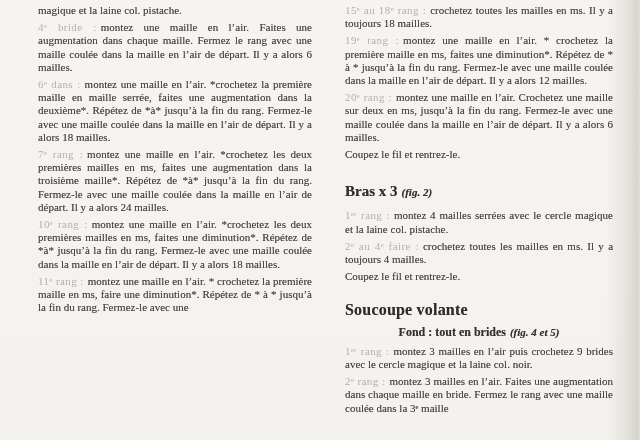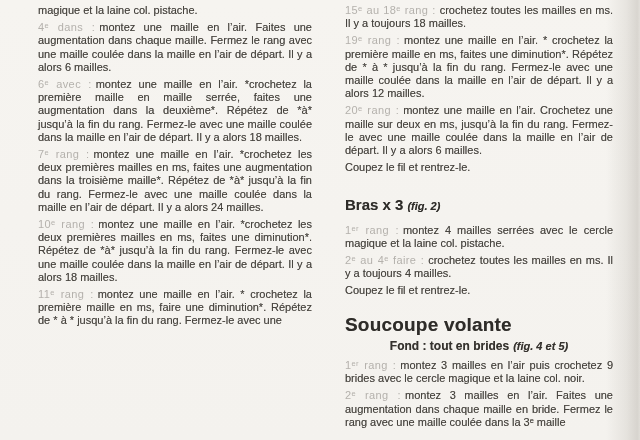--- a/index.html
+++ b/index.html
@@ -7,20 +7,21 @@
     width: 640px; height: 440px;
     background: #f5f3ef;
     font-family: "Liberation Sans", "DejaVu Sans", sans-serif;
     overflow: hidden;
   }
   .page {
     position: relative;
     width: 640px; height: 440px;
     background: linear-gradient(to bottom, #f6f4f0, #f4f2ee);
     overflow: hidden;
+    font-family: Liberation Serif, serif;
   }
   .col {
     position: absolute; top: 0;
     padding-top: 4px;
     font-size: 11px;
     line-height: 13.2px;
     color: #47443f;
     text-align: justify;
     text-shadow: 0 0 0.3px rgba(70,65,60,0.55);
   }
@@ -42,21 +43,21 @@
     text-align: left;
   }
   .h-bras .fig, .subhead .fig {
     font-style: italic;
     font-size: 11px;
     font-weight: bold;
     margin-left: 4px;
   }
   .h-soucoupe {
     margin: 20px 0 9px 0;
-    font-size: 19px;
+    font-size: 16px;
     font-weight: bold;
     letter-spacing: 0.2px;
     color: #2e2c29;
     text-align: left;
   }
   .subhead {
     margin: 0 0 6px 0;
     font-size: 12px;
     font-weight: bold;
     color: #35322e;
@@ -73,22 +74,22 @@
     pointer-events: none;
   }
 </style>
 </head>
 <body>
 
 <div class="page">
 
   <div class="col col-left">
     <p class="para"><span>magique et la laine col. pistache.</span></p>
-    <p class="para"><span class="rang">4ᵉ dans :</span><span>montez une maille en l’air. Faites une augmentation dans chaque maille. Fermez le rang avec une maille coulée dans la maille en l’air de départ. Il y a alors 6 mailles.</span></p>
-    <p class="para"><span class="rang">6ᵉ avec :</span><span>montez une maille en l’air. *crochetez la première maille en maille serrée, faites une augmentation dans la deuxième*. Répétez de *à* jusqu’à la fin du rang. Fermez-le avec une maille coulée dans la maille en l’air de départ. Il y a alors 18 mailles.</span></p>
+    <p class="para"><span class="rang">4ᵉ bride :</span><span>montez une maille en l’air. Faites une augmentation dans chaque maille. Fermez le rang avec une maille coulée dans la maille en l’air de départ. Il y a alors 6 mailles.</span></p>
+    <p class="para"><span class="rang">6ᵉ dans :</span><span>montez une maille en l’air. *crochetez la première maille en maille serrée, faites une augmentation dans la deuxième*. Répétez de *à* jusqu’à la fin du rang. Fermez-le avec une maille coulée dans la maille en l’air de départ. Il y a alors 18 mailles.</span></p>
     <p class="para"><span class="rang">7ᵉ rang :</span><span>montez une maille en l’air. *crochetez les deux premières mailles en ms, faites une augmentation dans la troisième maille*. Répétez de *à* jusqu’à la fin du rang. Fermez-le avec une maille coulée dans la maille en l’air de départ. Il y a alors 24 mailles.</span></p>
     <p class="para"><span class="rang">10ᵉ rang :</span><span>montez une maille en l’air. *crochetez les deux premières mailles en ms, faites une diminution*. Répétez de *à* jusqu’à la fin du rang. Fermez-le avec une maille coulée dans la maille en l’air de départ. Il y a alors 18 mailles.</span></p>
     <p class="para"><span class="rang">11ᵉ rang :</span><span>montez une maille en l’air. * crochetez la première maille en ms, faire une diminution*. Répétez de * à * jusqu’à la fin du rang. Fermez-le avec une</span></p>
   </div>
 
   <div class="col col-right">
     <p class="para"><span class="rang">15ᵉ au 18ᵉ rang :</span><span>crochetez toutes les mailles en ms. Il y a toujours 18 mailles.</span></p>
     <p class="para"><span class="rang">19ᵉ rang :</span><span>montez une maille en l’air. * crochetez la première maille en ms, faites une diminution*. Répétez de * à * jusqu’à la fin du rang. Fermez-le avec une maille coulée dans la maille en l’air de départ. Il y a alors 12 mailles.</span></p>
     <p class="para"><span class="rang">20ᵉ rang :</span><span>montez une maille en l’air. Crochetez une maille sur deux en ms, jusqu’à la fin du rang. Fermez-le avec une maille coulée dans la maille en l’air de départ. Il y a alors 6 mailles.</span></p>
     <p class="para"><span>Coupez le fil et rentrez-le.</span></p>

